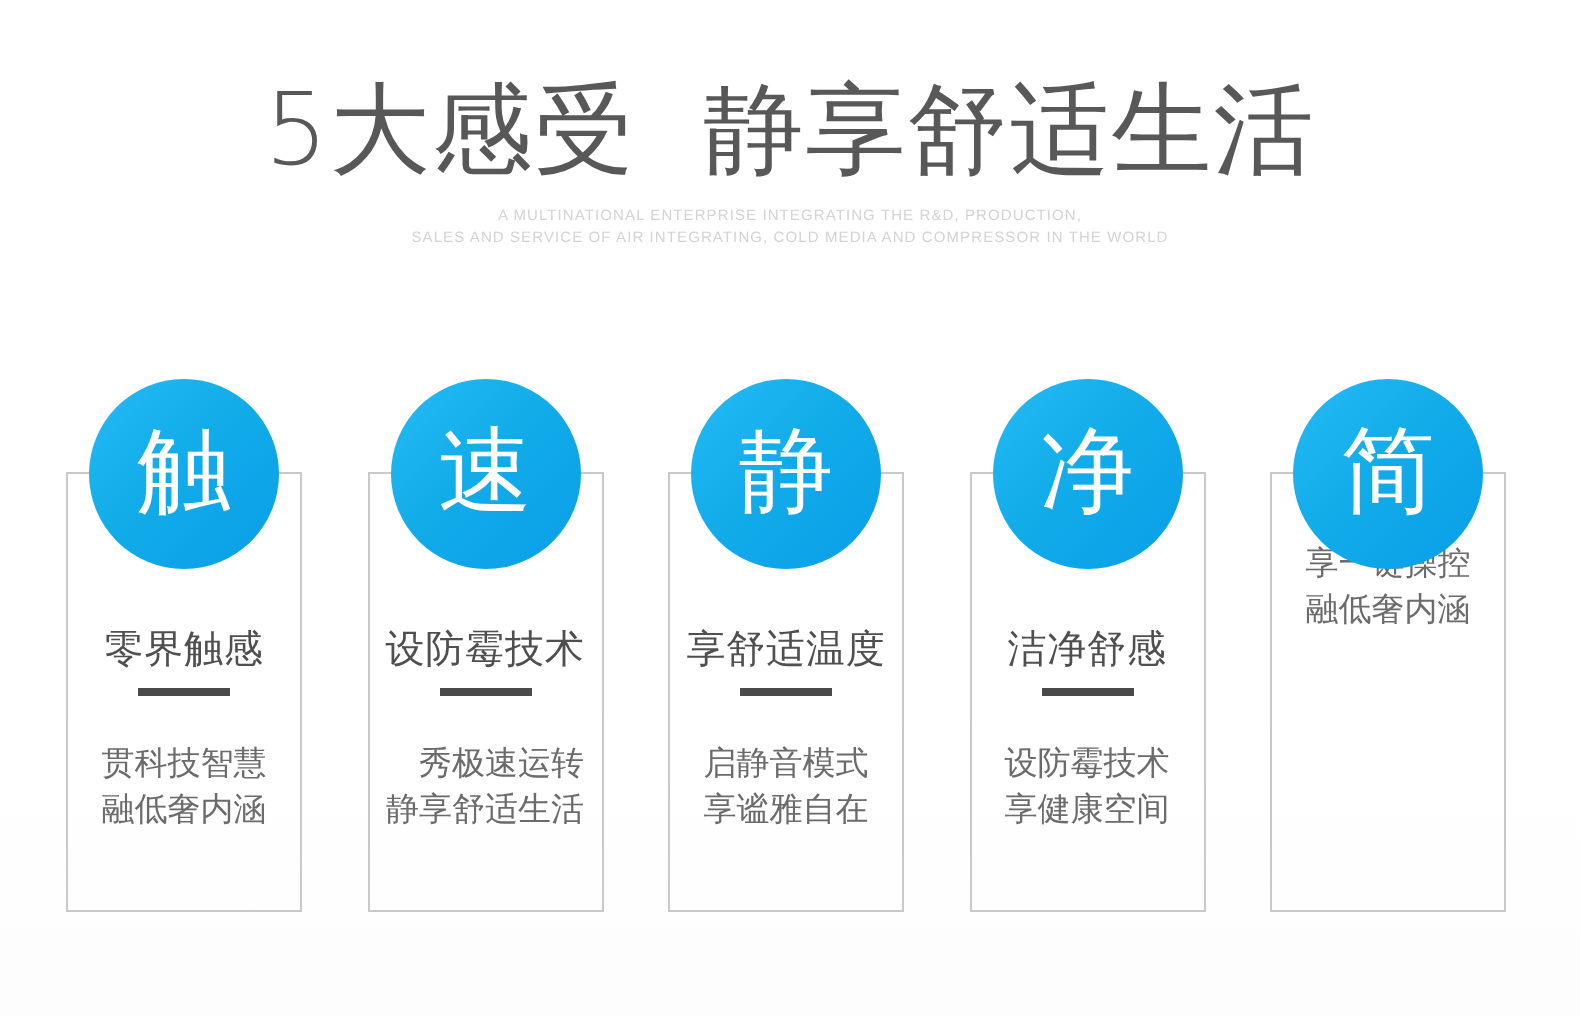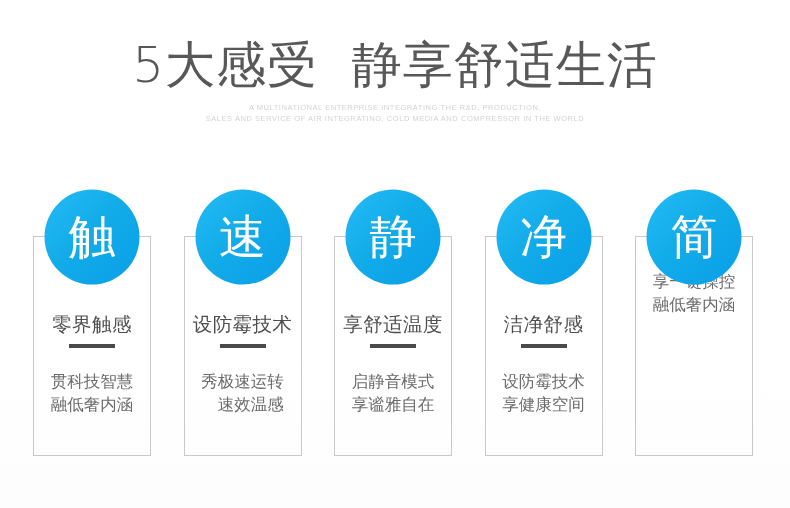--- a/index.html
+++ b/index.html
@@ -160,21 +160,21 @@
         <span class="badge-char">触</span>
       </div>
     </div>
 
     <div class="card card-1">
       <div class="card-body">
         <div class="card-title">设防霉技术</div>
         <div class="divider"></div>
         <div class="card-desc">
           <div>秀极速运转</div>
-          <div>速效温感</div>
+          <div>静享舒适生活</div>
         </div>
       </div>
       <div class="badge">
         <span class="badge-char">速</span>
       </div>
     </div>
 
     <div class="card card-2">
       <div class="card-body">
         <div class="card-title">享舒适温度</div>

